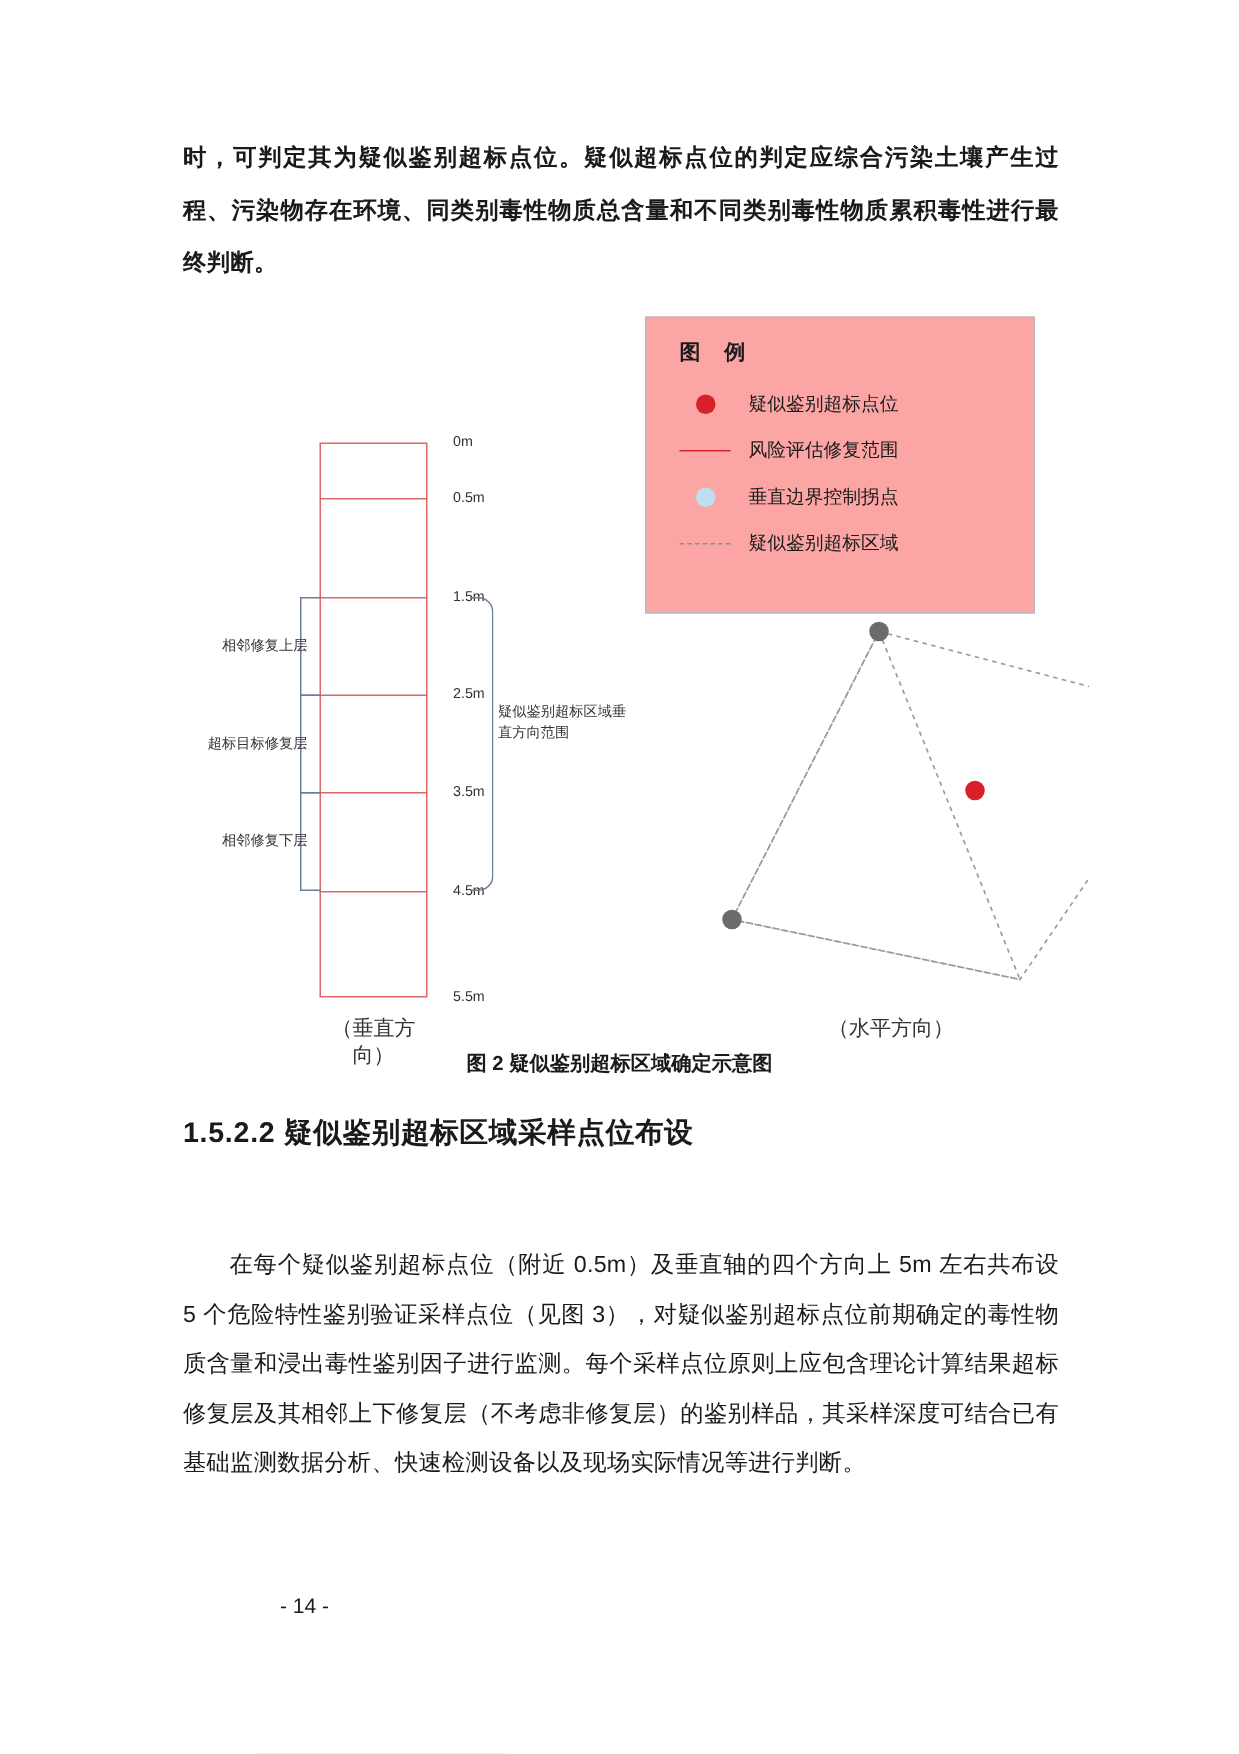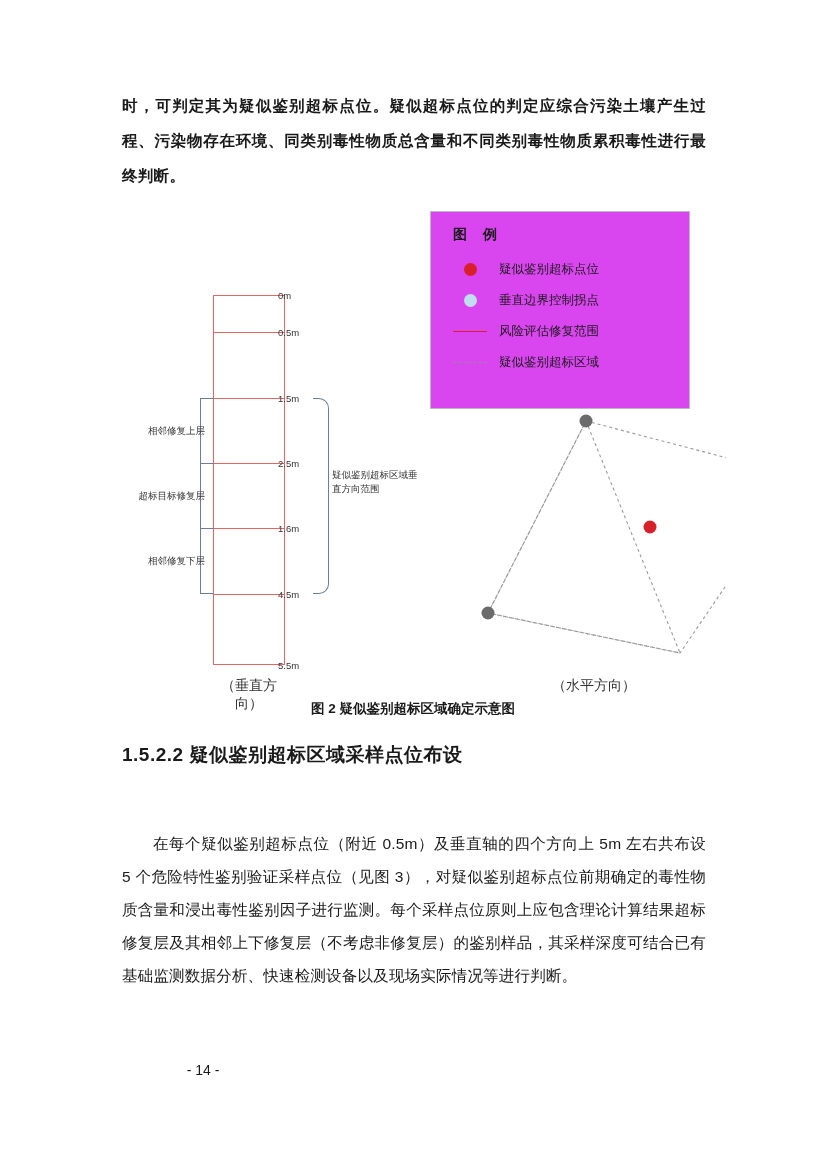--- a/index.html
+++ b/index.html
@@ -40,21 +40,21 @@
   }
 
   
   .legend {
     position: absolute;
     left: 330px;
     top: 16px;
     width: 260px;
     height: 198px;
     border: 1px solid #b9b9c4;
-    background: #d946ef;
+    background: #fca5a5;
     box-sizing: border-box;
     padding: 12px 0 0 0;
   }
   .legend-title {
     font-size: 14px;
     font-weight: bold;
     margin: 2px 0 10px 22px;
     letter-spacing: 6px;
   }
   .legend-row {
@@ -97,21 +97,21 @@
   }
   .vcol-div {
     position: absolute;
     left: 113px;
     width: 72px;
     height: 0;
     border-top: 1.2px solid #e06767;
   }
   .tick-label {
     position: absolute;
-    left: 178px;
+    left: 202px;
     font-size: 9.5px;
     color: #333;
     transform: translateY(-50%);
     text-align: right;
   }
   .layer-label {
     position: absolute;
     right: 0;
     font-size: 9.5px;
     color: #333;
@@ -230,30 +230,30 @@
       <div class="legend-row">
         <span class="legend-mark">
             <span class="dot red"></span>
           </span>
         <span>疑似鉴别超标点位</span>
       </div>
 
 
       <div class="legend-row">
         <span class="legend-mark">
+            <span class="line-sample"></span>
+          </span>
+        <span>风险评估修复范围</span>
+      </div>
+
+      <div class="legend-row">
+        <span class="legend-mark">
             <span class="dot blue"></span>
           </span>
         <span>垂直边界控制拐点</span>
-      </div>
-
-      <div class="legend-row">
-        <span class="legend-mark">
-            <span class="line-sample"></span>
-          </span>
-        <span>风险评估修复范围</span>
       </div>
 
       <div class="legend-row">
         <span class="legend-mark">
             <span class="line-sample dashed"></span>
           </span>
         <span>疑似鉴别超标区域</span>
       </div>
     </div>
 
@@ -261,21 +261,21 @@
     <div class="vcol-div" style="top:137px;"></div>
     <div class="vcol-div" style="top:203px;"></div>
     <div class="vcol-div" style="top:268px;"></div>
     <div class="vcol-div" style="top:333px;"></div>
     <div class="vcol-div" style="top:399px;"></div>
 
     <div class="tick-label" style="top:100px;">0m</div>
     <div class="tick-label" style="top:137px;">0.5m</div>
     <div class="tick-label" style="top:203px;">1.5m</div>
     <div class="tick-label" style="top:268px;">2.5m</div>
-    <div class="tick-label" style="top:333px;">1.6m</div>
+    <div class="tick-label" style="top:333px;">3.5m</div>
     <div class="tick-label" style="top:399px;">4.5m</div>
     <div class="tick-label" style="top:470px;">5.5m</div>
 
     <div class="bracket-left" style="top:203px;height:66px;"></div>
     <div class="bracket-left" style="top:268px;height:66px;"></div>
     <div class="bracket-left" style="top:333px;height:66px;"></div>
 
     <div class="layer-label-wrap" style="top:236px;">
       <span class="layer-label">相邻修复上层</span>
     </div>

